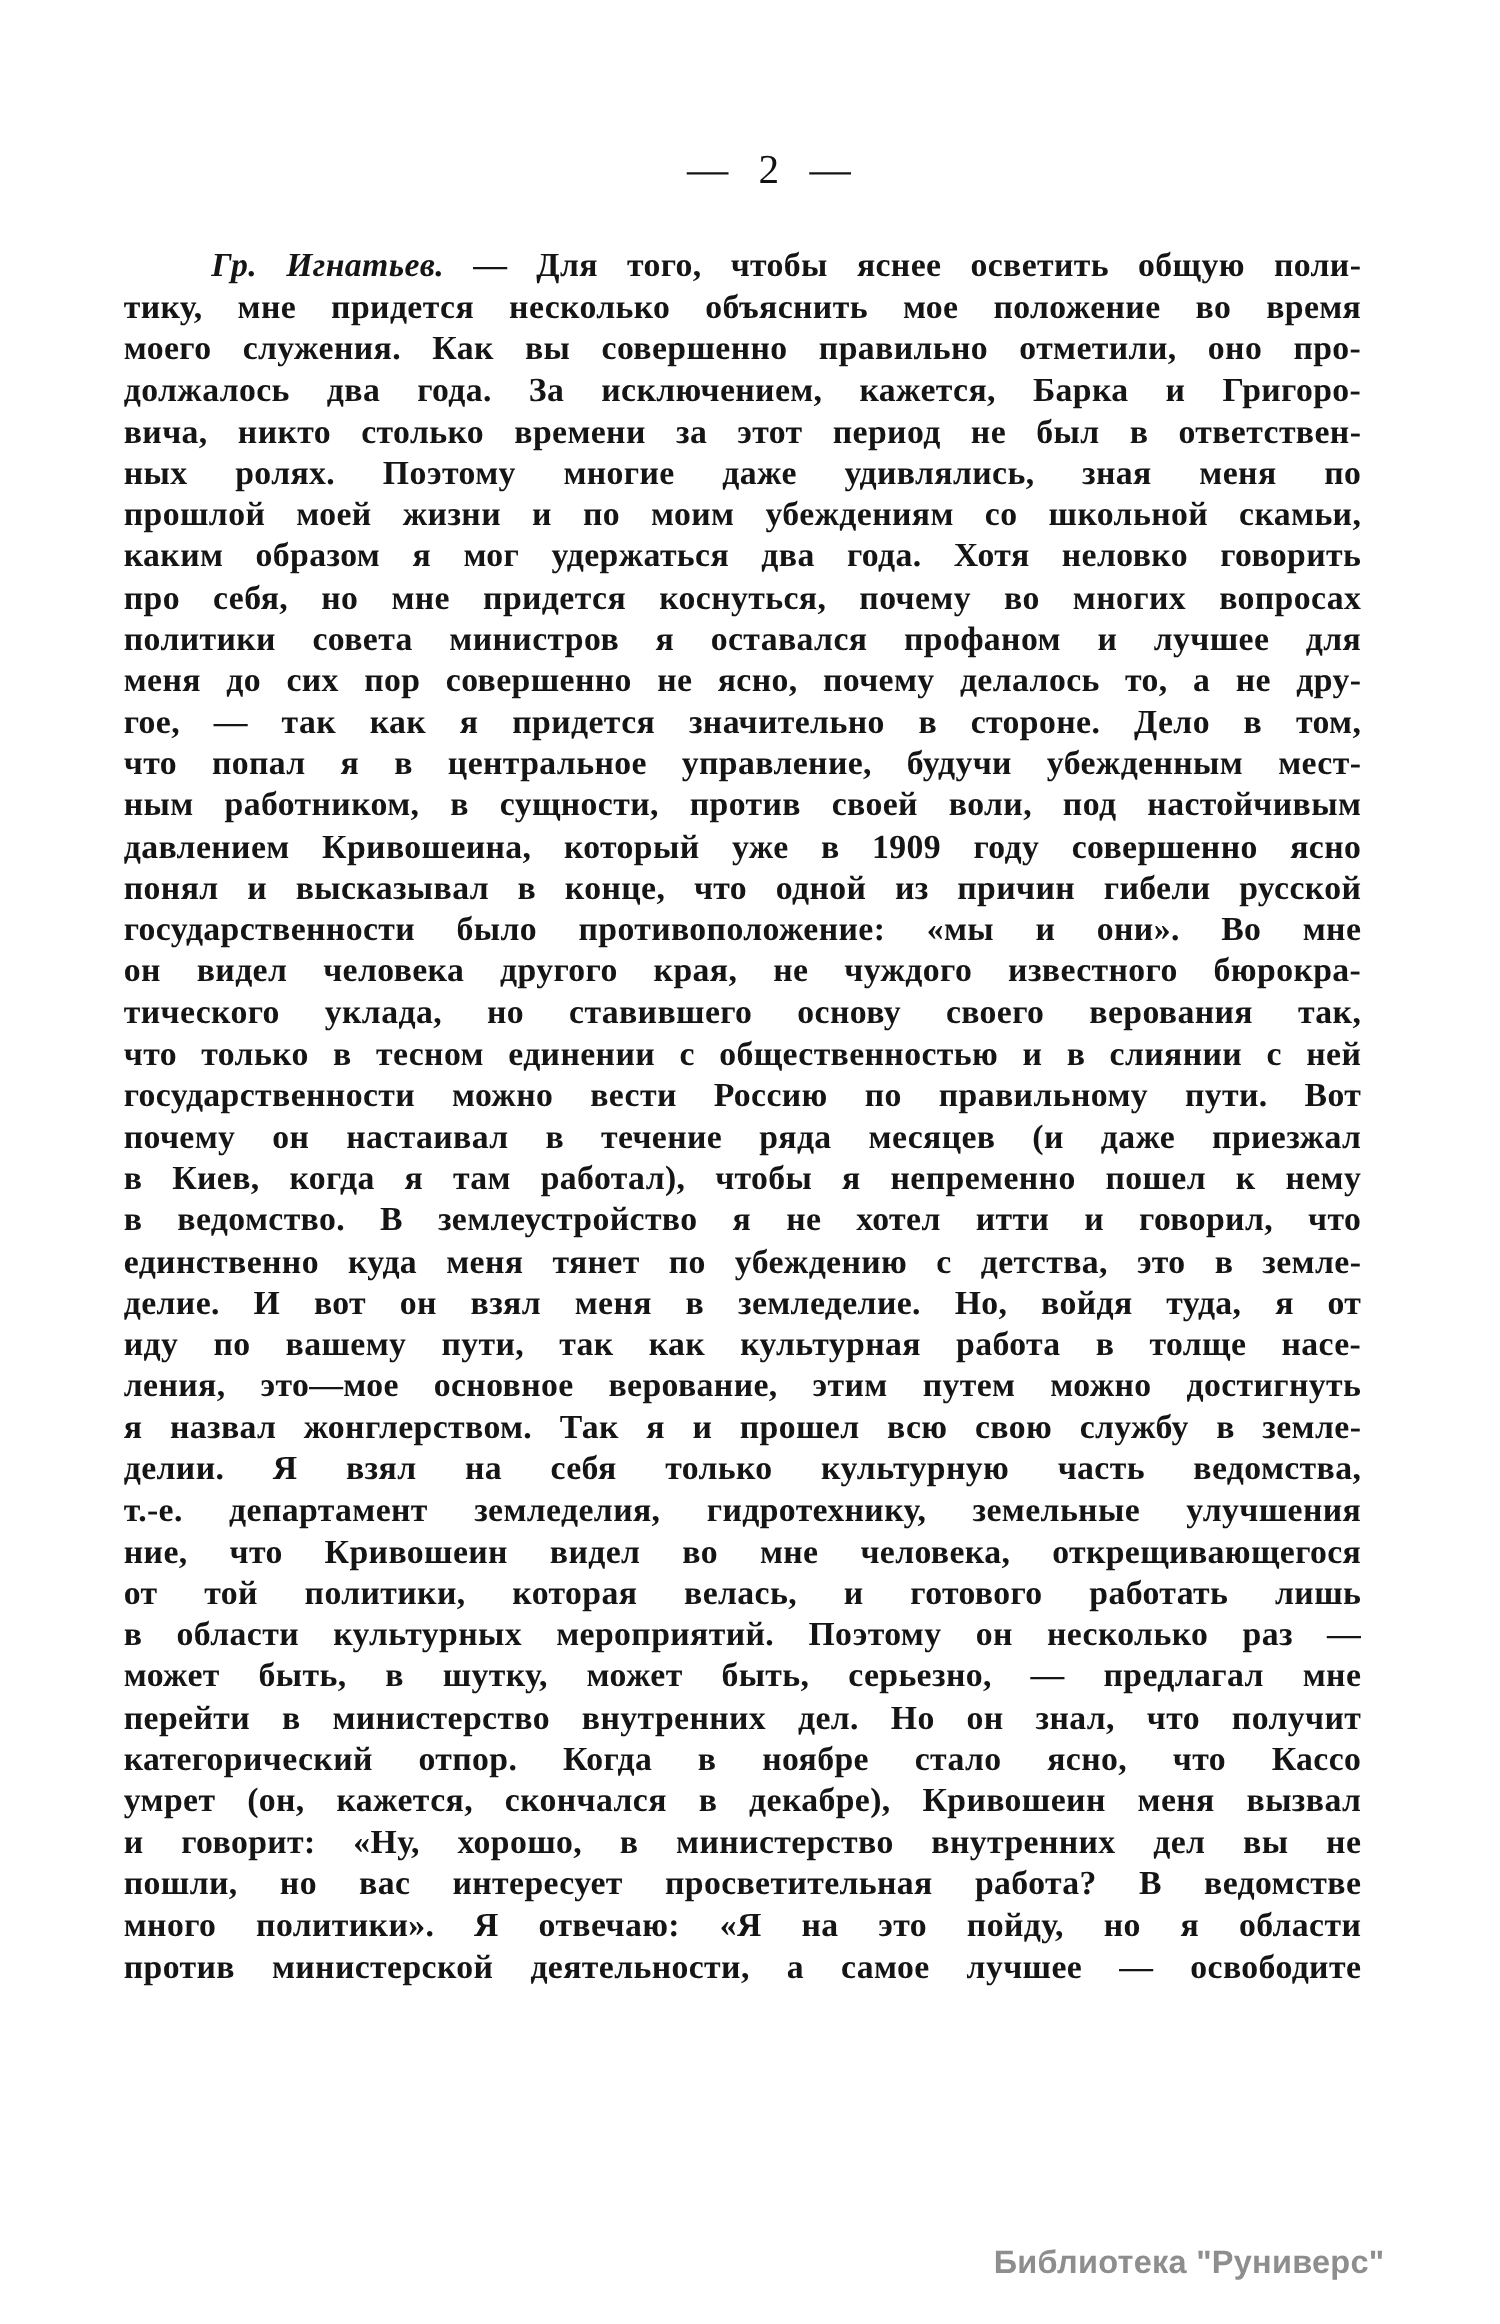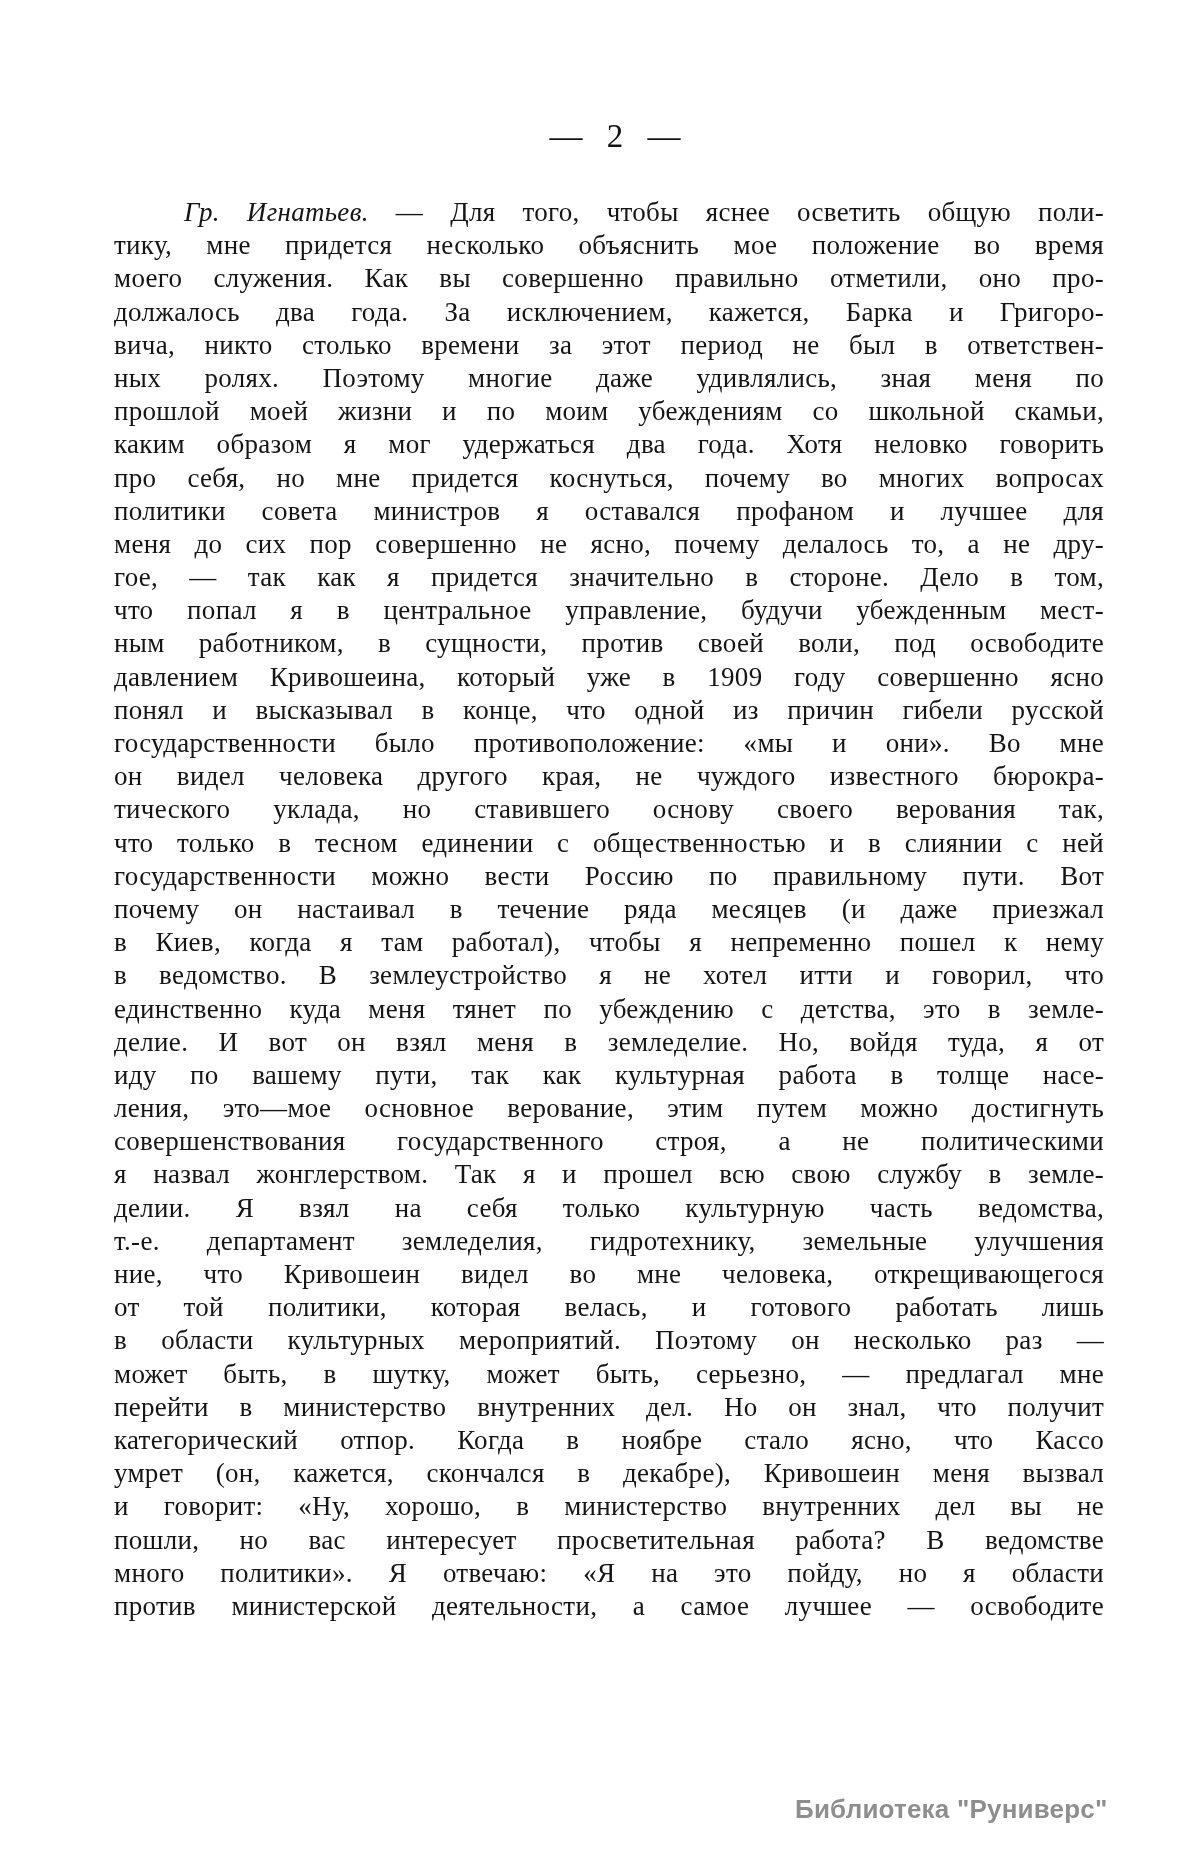--- a/index.html
+++ b/index.html
@@ -21,23 +21,24 @@
     left: 540px;
     top: 118px;
     width: 150px;
     font-size: 33px;
     text-align: center;
     word-spacing: 16px;
     color: #121212;
   }
   .textblock {
     position: absolute;
-    left: 114px;
+    left: 99px;
     top: 196px;
     width: 990px;
+    font-weight: bold;
   }
   .line {
     width: 990px;
     height: 33.2px;
     line-height: 33.2px;
     font-size: 27px;
     letter-spacing: 0.3px;
     text-align: justify;
     text-align-last: justify;
     white-space: nowrap;
@@ -91,21 +92,21 @@
         <div class="line">про себя, но мне придется коснуться, почему во многих вопросах</div>
 
         <div class="line">политики совета министров я оставался профаном и лучшее для</div>
 
         <div class="line">меня до сих пор совершенно не ясно, почему делалось то, а не дру-</div>
 
         <div class="line">гое, — так как я придется значительно в стороне.  Дело в том,</div>
 
         <div class="line">что попал я в центральное управление, будучи убежденным мест-</div>
 
-        <div class="line">ным работником, в сущности, против своей воли, под освободите</div>
+        <div class="line">ным работником, в сущности, против своей воли, под настойчивым</div>
 
         <div class="line">давлением Кривошеина, который уже в 1909 году совершенно ясно</div>
 
         <div class="line">понял и высказывал в конце, что одной из причин гибели русской</div>
 
         <div class="line">государственности было противоположение: «мы и они».  Во мне</div>
 
         <div class="line">он видел человека другого края, не чуждого известного бюрокра-</div>
 
         <div class="line">тического уклада, но ставившего основу своего верования так,</div>
@@ -122,21 +123,20 @@
 
         <div class="line">единственно куда меня тянет по убеждению с детства, это в земле-</div>
 
         <div class="line">делие.  И вот он взял меня в земледелие.  Но, войдя туда, я от</div>
 
 
         <div class="line">иду по вашему пути, так как культурная работа в толще насе-</div>
 
         <div class="line">ления, это—мое основное верование, этим путем можно достигнуть</div>
 
-        <div class="line">совершенствования государственного строя, а не политическими</div>
 
 
         <div class="line">я назвал жонглерством.  Так я и прошел всю свою службу в земле-</div>
 
         <div class="line">делии.  Я взял на себя только культурную часть ведомства,</div>
 
         <div class="line">т.-е. департамент земледелия, гидротехнику, земельные улучшения</div>
 
 
         <div class="line">ние, что Кривошеин видел во мне человека, открещивающегося</div>

